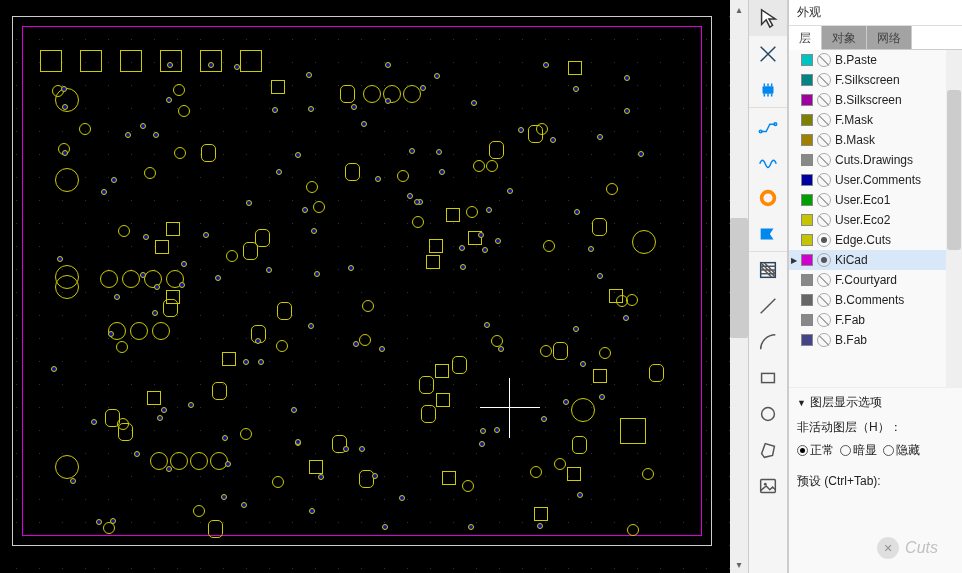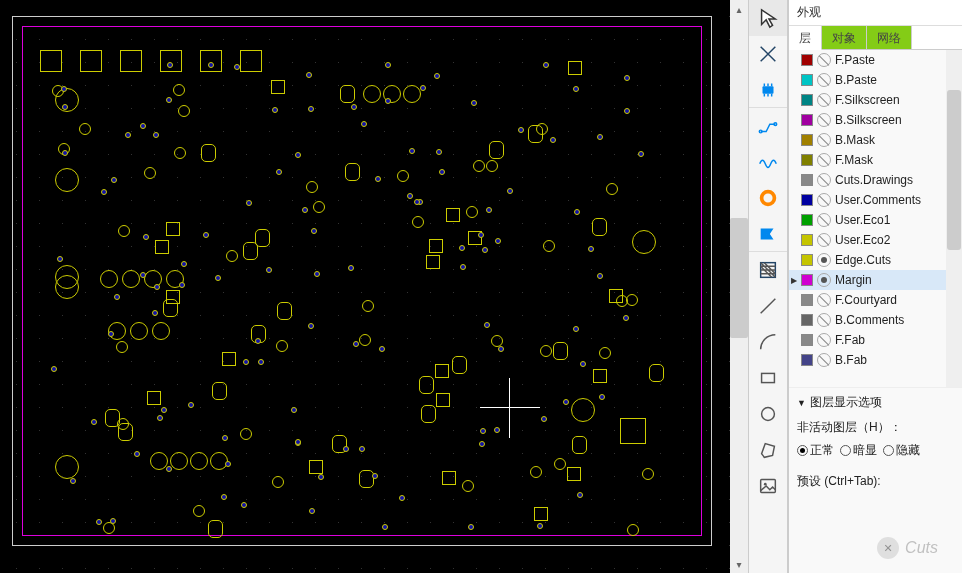--- a/index.html
+++ b/index.html
@@ -126,21 +126,21 @@
     background:#fff;
     border-bottom:1px solid #ccc;
     height:24px;
   }
   .tab {
     padding:4px 10px;
     border-right:1px solid #ccc;
     color:#444;
     cursor:pointer;
     position:relative;
-    background:#84cc16;
+    background:#a3a3a3;
   }
   .tab.active {
     background:#fff;
     border-bottom:1px solid #fff;
     margin-bottom:-1px;
   }
   .layer-list {
     flex:0 0 auto;
     overflow-y:auto;
     border-bottom:1px solid #eee;
@@ -544,49 +544,44 @@
   <div class="right-panel">
     <div class="rp-title">外观</div>
 
     <div class="tabs" id="tabs">
         <div class="tab active">层</div>
         <div class="tab">对象</div>
         <div class="tab">网络</div>
       </div>
 
     <div class="layer-list" id="layer-list" style="height:338px;">
-      <div class="layer-row">
-          <span class="swatch" style="background: rgb(160, 0, 0);"></span>
-          <span class="eye"></span>
-          <span class="layer-name">F.Paste</span>
-        </div>
         <div class="layer-row">
           <span class="swatch" style="background: rgb(0, 196, 196);"></span>
           <span class="eye"></span>
           <span class="layer-name">B.Paste</span>
         </div>
         <div class="layer-row">
           <span class="swatch" style="background: rgb(0, 132, 132);"></span>
           <span class="eye"></span>
           <span class="layer-name">F.Silkscreen</span>
         </div>
         <div class="layer-row">
           <span class="swatch" style="background: rgb(160, 0, 160);"></span>
           <span class="eye"></span>
           <span class="layer-name">B.Silkscreen</span>
         </div>
         <div class="layer-row">
+          <span class="swatch" style="background: rgb(128, 128, 0);"></span>
+          <span class="eye"></span>
+          <span class="layer-name">F.Mask</span>
+        </div>
+        <div class="layer-row">
           <span class="swatch" style="background: rgb(160, 128, 0);"></span>
           <span class="eye"></span>
           <span class="layer-name">B.Mask</span>
-        </div>
-        <div class="layer-row">
-          <span class="swatch" style="background: rgb(128, 128, 0);"></span>
-          <span class="eye"></span>
-          <span class="layer-name">F.Mask</span>
         </div>
         <div class="layer-row">
           <span class="swatch" style="background: rgb(136, 136, 136);"></span>
           <span class="eye"></span>
           <span class="layer-name">Cuts.Drawings</span>
         </div>
         <div class="layer-row">
           <span class="swatch" style="background: rgb(0, 0, 160);"></span>
           <span class="eye"></span>
           <span class="layer-name">User.Comments</span>
@@ -602,21 +597,21 @@
           <span class="layer-name">User.Eco2</span>
         </div>
         <div class="layer-row">
           <span class="swatch" style="background: rgb(196, 196, 0);"></span>
           <span class="eye visible"></span>
           <span class="layer-name">Edge.Cuts</span>
         </div>
         <div class="layer-row selected">
           <span class="swatch" style="background: rgb(208, 0, 208);"></span>
           <span class="eye visible"></span>
-          <span class="layer-name">Margin</span>
+          <span class="layer-name">KiCad</span>
         </div>
         <div class="layer-row">
           <span class="swatch" style="background: rgb(136, 136, 136);"></span>
           <span class="eye"></span>
           <span class="layer-name">F.Courtyard</span>
         </div>
         <div class="layer-row">
           <span class="swatch" style="background: rgb(102, 102, 102);"></span>
           <span class="eye"></span>
           <span class="layer-name">B.Comments</span>

